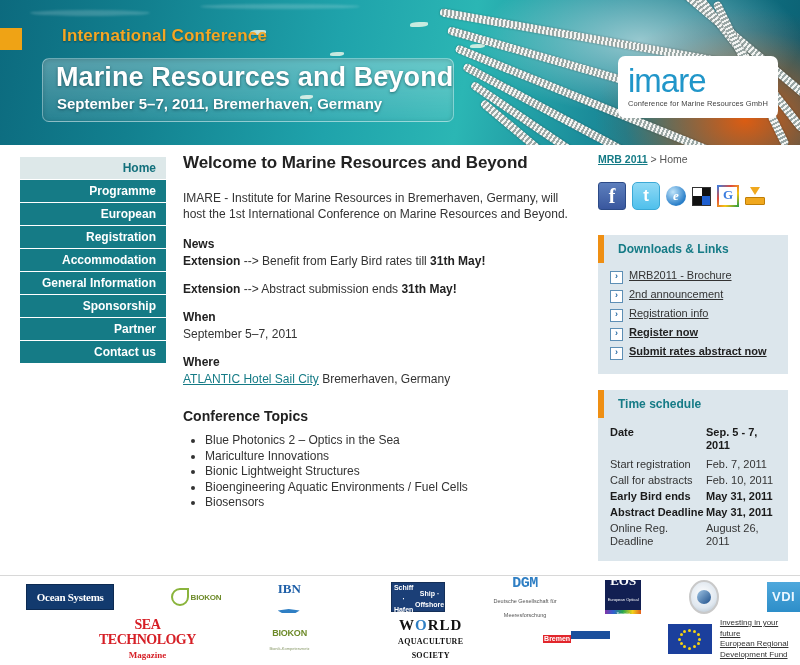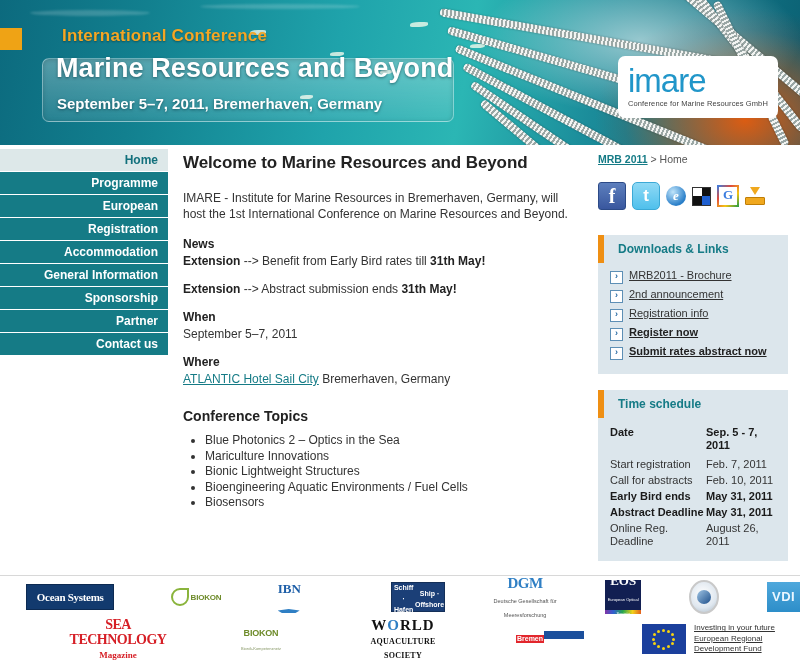--- a/index.html
+++ b/index.html
@@ -37,21 +37,21 @@
     font-size:17px;font-weight:bold;color:#f5a623;letter-spacing:.2px;
     text-shadow:0 1px 2px rgba(0,0,0,.35);
   }
   .title-plate{
     position:absolute;left:42px;top:58px;width:410px;height:62px;
     background:linear-gradient(180deg,rgba(255,255,255,.30),rgba(255,255,255,.10));
     border:1px solid rgba(255,255,255,.32);border-radius:7px;
     box-shadow:0 1px 5px rgba(0,0,0,.18) inset;
   }
   .banner-title{
-    position:absolute;left:56px;top:53px;
+    position:absolute;left:56px;top:62px;
     font-size:27px;font-weight:bold;color:#ffffff;letter-spacing:.1px;
     text-shadow:0 1px 3px rgba(0,40,50,.55);
   }
   .banner-sub{
     position:absolute;left:57px;top:95px;
     font-size:15px;font-weight:bold;color:#ffffff;
     text-shadow:0 1px 3px rgba(0,40,50,.55);
   }
   .imare-logo{
     position:absolute;left:618px;top:56px;width:160px;height:62px;
@@ -59,21 +59,21 @@
     display:flex;flex-direction:column;justify-content:center;padding-left:10px;
     box-sizing:border-box;
   }
   .imare-word{font-size:33px;line-height:30px;color:#2196c9;font-weight:normal;letter-spacing:-1px;}
   .imare-tag{font-size:7.5px;color:#444;letter-spacing:.1px;margin-top:3px;}
 
   
   .content{position:relative;width:800px;height:430px;background:#fff;}
 
   
-  .nav{position:absolute;left:0;top:4px;width:168px;}
+  .nav{position:absolute;left:0;top:12px;width:146px;padding-left:20px;}
   .nav-item{
     height:23px;line-height:23px;
     background:#157b86;color:#ffffff;
     text-align:right;padding-right:10px;
     font-size:12px;font-weight:bold;
     border-bottom:1px solid #ffffff;
     box-sizing:border-box;cursor:pointer;
   }
   .nav-item.active{background:#dde8e9;color:#12707c;}
 
@@ -140,35 +140,35 @@
   .srow{display:flex;font-size:11px;line-height:13px;margin-bottom:3px;}
   .sk{flex:0 0 96px;color:#333;}
   .sv{flex:1;color:#333;}
   .srow.b .sk,.srow.b .sv{font-weight:bold;color:#1a1a1a;}
   .srow.first{margin-bottom:6px;}
 
   
   .footer{position:absolute;left:0;top:575px;width:800px;height:90px;background:#fff;border-top:1px solid #d8d8d8;}
   .logorow{display:flex;align-items:center;height:42px;}
   .logorow.r1{padding-left:26px;gap:48px;}
-  .logorow.r2{padding-left:62px;gap:58px;align-items:center;}
+  .logorow.r2{padding-left:92px;gap:58px;align-items:center;}
   .lg{display:flex;align-items:center;justify-content:center;}
 
   .lg-ocean{width:100px;height:24px;background:#123a6e;color:#fff;border:1px solid #0c2a52;
     font-size:11px;font-weight:bold;font-family:"Liberation Serif",serif;text-align:center;line-height:24px;letter-spacing:-.3px;}
   .lg-biokon1{width:78px;height:20px;display:flex;align-items:center;gap:2px;}
   .lg-biokon1 .leaf{width:14px;height:14px;border:2px solid #8ab43c;border-radius:50% 0 50% 50%;}
   .lg-biokon1 .t{font-size:8px;font-weight:bold;color:#6e8b2a;letter-spacing:-.2px;}
   .lg-ibn{width:76px;height:32px;display:flex;align-items:flex-start;gap:12px;flex-direction:column;}
   .lg-ibn .t{font-size:13px;font-weight:bold;color:#1e5fa8;font-family:"Liberation Serif",serif;}
   .lg-ibn .pent{width:22px;height:22px;background:#2f7fc4;clip-path:polygon(50% 0,100% 38%,81% 100%,19% 100%,0 38%);}
   .lg-schiff{width:62px;height:30px;background:#1b3f77;color:#fff;border:1px solid #142f58;
     font-size:7px;font-weight:bold;text-align:center;line-height:11px;padding-top:3px;box-sizing:border-box;}
   .lg-dgm{width:74px;height:30px;text-align:center;}
-  .lg-dgm .t{font-size:15px;font-weight:bold;color:#2f7fc4;letter-spacing:-.5px;font-family:Liberation Serif, serif;}
+  .lg-dgm .t{font-size:15px;font-weight:bold;color:#2f7fc4;letter-spacing:-.5px;font-family:Liberation Mono, monospace;}
   .lg-dgm .s{font-size:5.5px;color:#555;line-height:6.5px;}
   .lg-eos{width:42px;height:30px;background:#121f52;color:#fff;text-align:center;
     border-bottom:4px solid;border-image:linear-gradient(90deg,#8b2fa0,#2f5fd0,#27a84a,#f2d11a,#e0511e) 1;}
   .lg-eos .t{font-size:13px;font-weight:bold;line-height:18px;font-family:"Liberation Serif",serif;}
   .lg-eos .s{font-size:4px;line-height:5px;}
   .lg-seal{width:30px;height:30px;border-radius:50%;border:2px solid #c9c9c9;
     background:radial-gradient(circle at 45% 40%,#ffffff,#dfe7ef 60%,#aab9c6);}
   .lg-seal i{display:block;width:14px;height:14px;margin:6px auto;border-radius:50%;
     background:linear-gradient(135deg,#9fc4e4,#1e4f8a);}
   .lg-vdi{width:38px;height:30px;background:linear-gradient(180deg,#4fa8dc,#2d8ec9);

